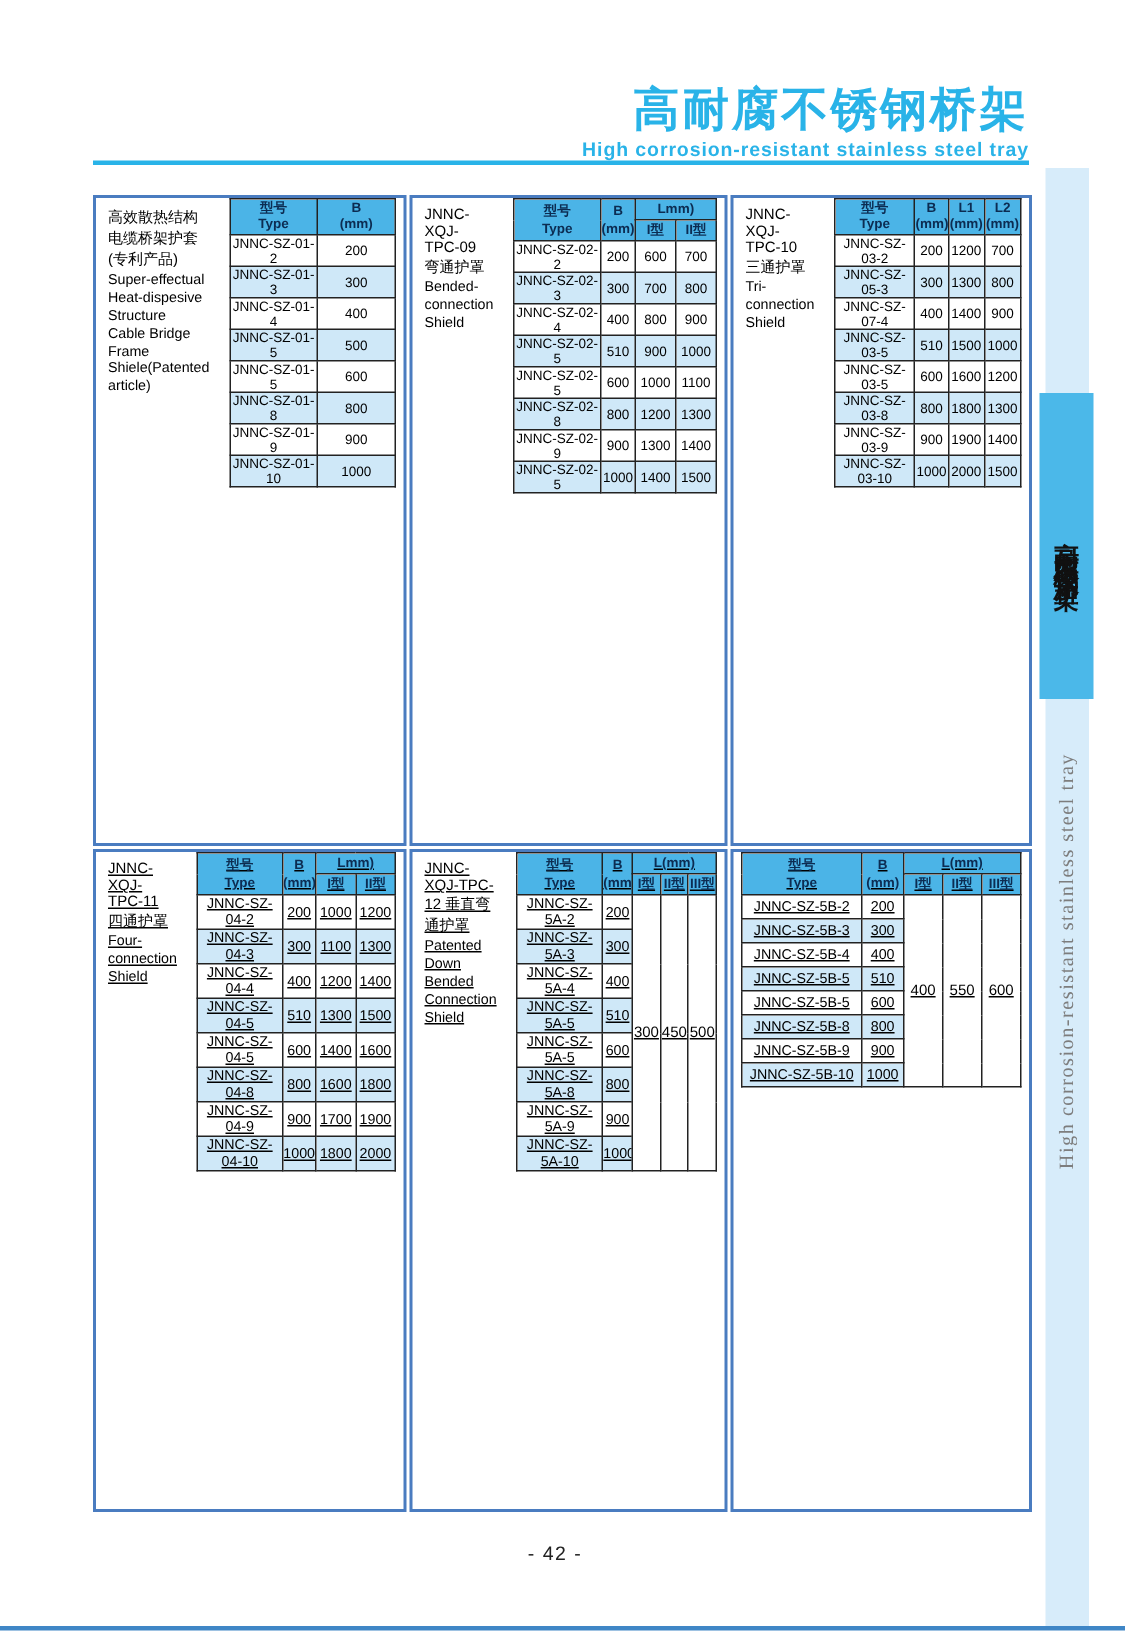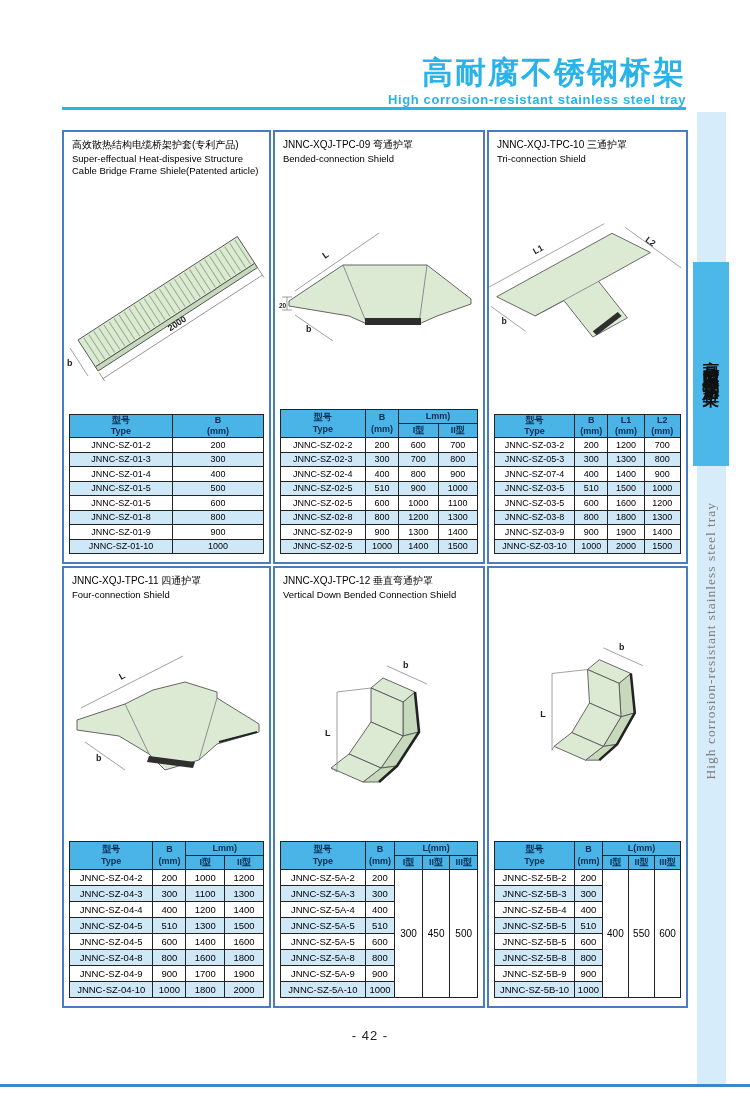--- a/index.html
+++ b/index.html
@@ -19,22 +19,22 @@
   .tab span{writing-mode:vertical-rl;font-size:17px;color:#111;letter-spacing:4px;font-weight:bold;}
   .vtext{position:absolute;left:695px;top:468px;width:32px;height:345px;
          display:flex;align-items:center;justify-content:center;}
   .vtext span{writing-mode:vertical-rl;transform:rotate(180deg);
               font-family:"Liberation Serif",serif;font-size:13.5px;color:#7d7d7d;
               letter-spacing:1px;white-space:nowrap;}
 
   
   .grid{position:absolute;left:62px;top:130px;width:626px;display:flex;flex-wrap:wrap;gap:2px;}
   .panel{border:2px solid #4a7cc0;background:#fff;box-sizing:border-box;
-         display:flex;flex-direction:column;}
-  .p-r1{height:434px;} .p-r2{height:442px;}
+         display:flex;flex-direction:row;}
+  .p-r1{height:434px;} .p-r2{height:442px;text-decoration:underline;}
   .c1{width:209px;} .c2{width:212px;} .c3{width:201px;}
   .ptitle{padding:6px 8px 2px;}
   .ptitle .cn{font-size:10px;color:#000;margin-bottom:1px;}
   .ptitle .en{font-size:9.5px;color:#000;line-height:1.25;}
   .pdraw{flex:1;display:flex;align-items:center;justify-content:center;overflow:hidden;}
   .ptable{padding:0 5px 8px;}
 
   
   table.dtable{width:100%;border-collapse:collapse;table-layout:fixed;}
   .dtable th,.dtable td{border:1px solid #222;text-align:center;padding:0;overflow:hidden;}
@@ -481,21 +481,21 @@
               <td>2000</td>
             </tr>
           </tbody>
         </table>
       </div>
   </div>
 
   <div class="panel p-r2 c2">
     <div class="ptitle">
       <div class="cn">JNNC-XQJ-TPC-12 垂直弯通护罩</div>
-      <div class="en">Vertical Down Bended Connection Shield</div>
+      <div class="en">Patented Down Bended Connection Shield</div>
     </div>
     <div class="pdraw">
       <svg width="200" height="200" viewBox="0 0 200 200">
         <polygon class="face2" points="124,80 136,70 140,110 124,114"></polygon>
         <polygon class="face2" points="124,114 140,110 118,144 102,146"></polygon>
         <polygon class="face2" points="102,146 118,144 100,160 84,160"></polygon>
         <polygon class="face" points="104,56 136,70 124,80 92,66"></polygon>
         <polygon class="face" points="92,66 124,80 124,114 92,100"></polygon>
         <polygon class="face" points="92,100 124,114 102,146 70,132"></polygon>
         <polygon class="face" points="70,132 102,146 84,160 52,146"></polygon>

